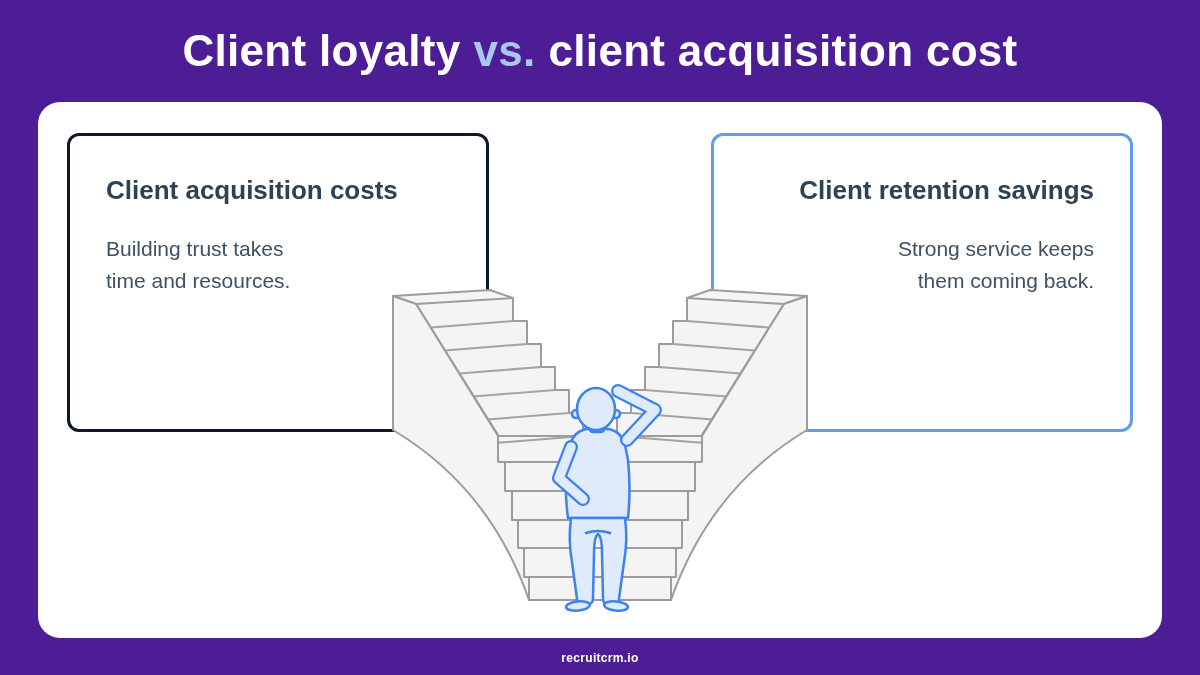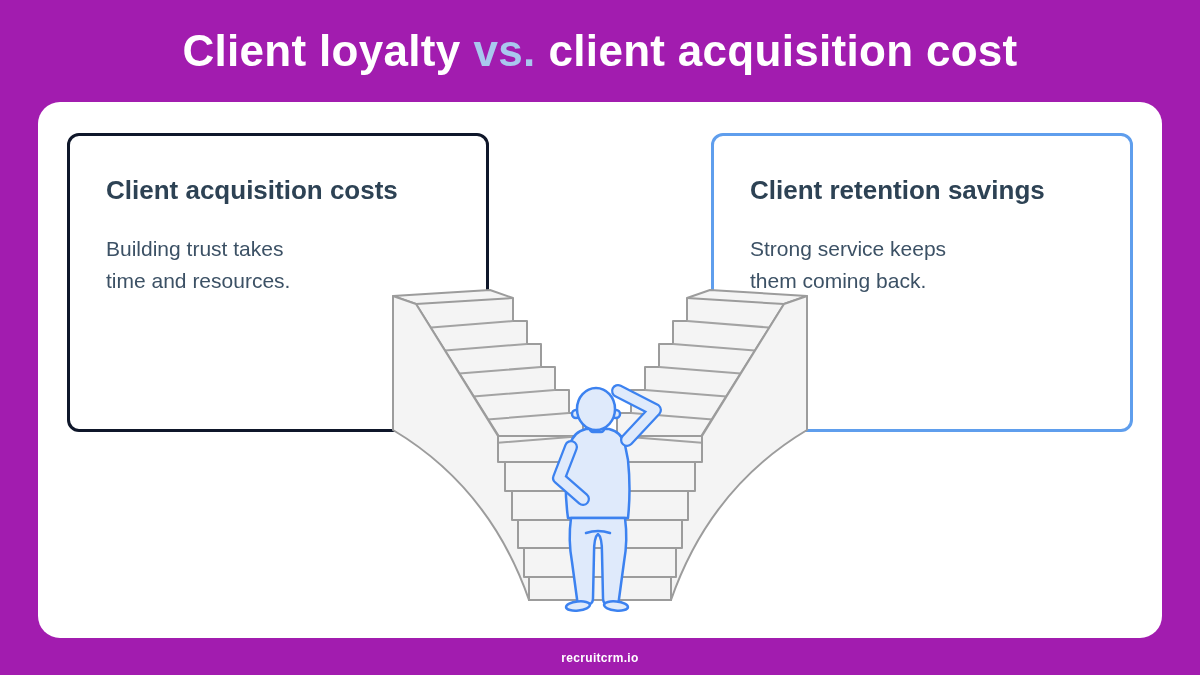--- a/index.html
+++ b/index.html
@@ -1,37 +1,37 @@
 <!DOCTYPE html>
 <html><head>
 <meta charset="utf-8">
 <style>
   html,body{margin:0;padding:0;background:#0b57a5;}
   .canvas{
     position:relative;width:1200px;height:675px;overflow:hidden;
-    background:#a21caf;
+    background:#4c1d95;
     font-family:"Liberation Sans",sans-serif;
   }
   .title{
     position:absolute;top:26px;left:0;width:100%;
     text-align:center;color:#ffffff;
     font-size:44px;font-weight:bold;letter-spacing:.3px;
     white-space:nowrap;
   }
   .title .vs{color:#A9C7EE;margin:0 13px;}
   .card{
     position:absolute;left:38px;top:102px;width:1124px;height:536px;
     background:#ffffff;border-radius:22px;
   }
   .box{
     position:absolute;top:133px;width:422px;height:299px;
     background:#ffffff;border-radius:12px;box-sizing:border-box;
   }
   .box.left{left:67px;border:3px solid #0f172a;}
-  .box.right{left:711px;border:3px solid #5F9EED;text-align:left;}
+  .box.right{left:711px;border:3px solid #5F9EED;text-align:right;}
   .box h2{
     margin:40px 36px 0;font-size:26px;line-height:1.15;
     color:#2D4254;font-weight:bold;
   }
   .box p{
     margin:27px 36px 0;font-size:21px;line-height:1.52;
     color:#3C5165;white-space:pre-line;
   }
   .box p + p{margin-top:4px;}
   .illustration{

